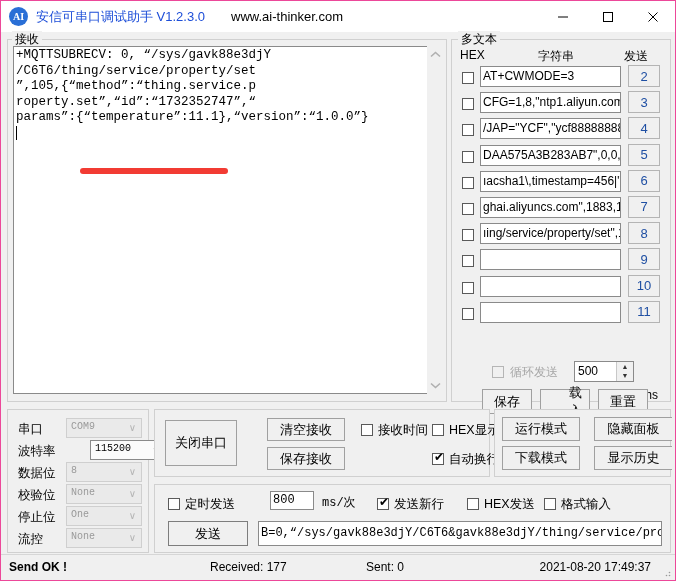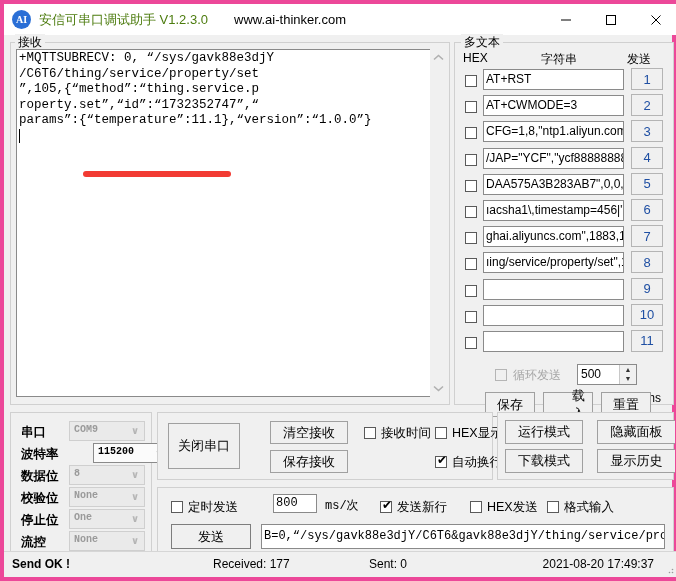--- a/index.html
+++ b/index.html
@@ -3,28 +3,28 @@
 <meta charset="utf-8">
 <style>
   html,body{margin:0;padding:0;}
   body{
     width:676px;height:581px;overflow:hidden;
     background:#f0f0f0;
     font-family:"Liberation Sans","DejaVu Sans",sans-serif;
     font-size:12px;color:#000;
     -webkit-font-smoothing:none;
   }
-  .app{position:relative;width:676px;height:581px;background:#f0f0f0;border:4px solid #ec4899;box-sizing:border-box;}
+  .app{position:relative;width:676px;height:581px;background:#f0f0f0;border:1px solid #ec4899;box-sizing:border-box;}
 
   
   .titlebar{position:absolute;left:0;top:0;width:674px;height:31px;background:#ffffff;display:flex;align-items:center;}
   .logo{width:19px;height:19px;border-radius:50%;background:#2a6fd6;margin-left:8px;margin-right:8px;
         display:flex;align-items:center;justify-content:center;color:#fff;font-size:10px;font-weight:bold;
         font-family:"Liberation Serif",serif;}
-  .title-text{font-size:13px;color:#4d7c0f;letter-spacing:0px;}
+  .title-text{font-size:13px;color:#1d4ed8;letter-spacing:0px;}
   .title-url{font-size:13px;color:#000;margin-left:26px;}
   .wbtns{position:absolute;right:0;top:0;height:31px;display:flex;}
   .wbtn{width:45px;height:31px;display:flex;align-items:center;justify-content:center;color:#000;}
   .wbtn svg{display:block;}
 
   
   .group{position:absolute;border:1px solid #d0d0d0;background:#f0f0f0;box-sizing:border-box;}
   .group>.glabel{position:absolute;top:-8px;left:6px;background:#f0f0f0;padding:0 3px;font-size:12px;color:#000;}
 
   
@@ -60,21 +60,21 @@
   .spin{position:absolute;left:122px;top:-1px;width:60px;height:21px;background:#fff;border:1px solid #8a8a8a;box-sizing:border-box;}
   .spin .val{position:absolute;left:3px;top:2px;font-size:12px;}
   .spin .btns{position:absolute;right:0;top:0;width:16px;height:19px;border-left:1px solid #c8c8c8;background:#f0f0f0;}
   .spin .btns div{height:9px;display:flex;align-items:center;justify-content:center;font-size:7px;color:#333;line-height:9px;}
   .ms-lbl{position:absolute;left:190px;top:2px;font-size:12px;margin-top:24px;}
   .slr{position:absolute;top:349px;height:25px;width:50px;background:#f0f0f0;border:1px solid #a0a0a0;box-sizing:border-box;
        display:flex;align-items:center;justify-content:center;font-size:13px;}
   #btn-save{left:30px;} #btn-load{left:88px;padding-left:28px;} #btn-reset{left:146px;}
 
   
-  #port-group{left:6px;top:408px;width:142px;height:144px;font-weight:bold;}
+  #port-group{left:6px;top:408px;width:142px;height:144px;}
   .pl{position:absolute;left:10px;font-size:12.5px;}
   .combo{position:absolute;left:58px;width:76px;height:20px;box-sizing:border-box;background:#eaeaea;border:1px solid #cfcfcf;}
   .combo.active{background:#fbfbfb;border:1px solid #8a8a8a;margin-left:24px;}
   .combo .cv{position:absolute;left:4px;top:2px;font-family:"Liberation Mono","DejaVu Sans Mono",monospace;font-size:10px;color:#9a9a9a;}
   .combo.active .cv{color:#000;}
   .combo .ca{position:absolute;right:5px;top:3px;color:#b5b5b5;font-size:10px;}
   .combo.active .ca{color:#555;font-size:8px;top:5px;}
 
   #ctrl-group{left:153px;top:408px;width:336px;height:68px;}
   .bigbtn{position:absolute;background:#f0f0f0;border:1px solid #a0a0a0;box-sizing:border-box;display:flex;align-items:center;justify-content:center;font-size:13px;}
@@ -169,25 +169,20 @@
   </div>
 
   <div class="group" id="multi-group">
     <div class="glabel">多文本</div>
     <div class="mt-head">
       <span class="mt-hex">HEX</span>
       <span class="mt-str">字符串</span>
       <span class="mt-send">发送</span>
     </div>
     <div class="mt-rows" id="mt-rows">
-        <div class="mt-row">
-          <div class="cbx"></div>
-          <div class="mt-input">AT+RST</div>
-          <div class="mt-btn">1</div>
-        </div>
         <div class="mt-row">
           <div class="cbx"></div>
           <div class="mt-input">AT+CWMODE=3</div>
           <div class="mt-btn">2</div>
         </div>
         <div class="mt-row">
           <div class="cbx"></div>
           <div class="mt-input">CFG=1,8,"ntp1.aliyun.com"</div>
           <div class="mt-btn">3</div>
         </div>

